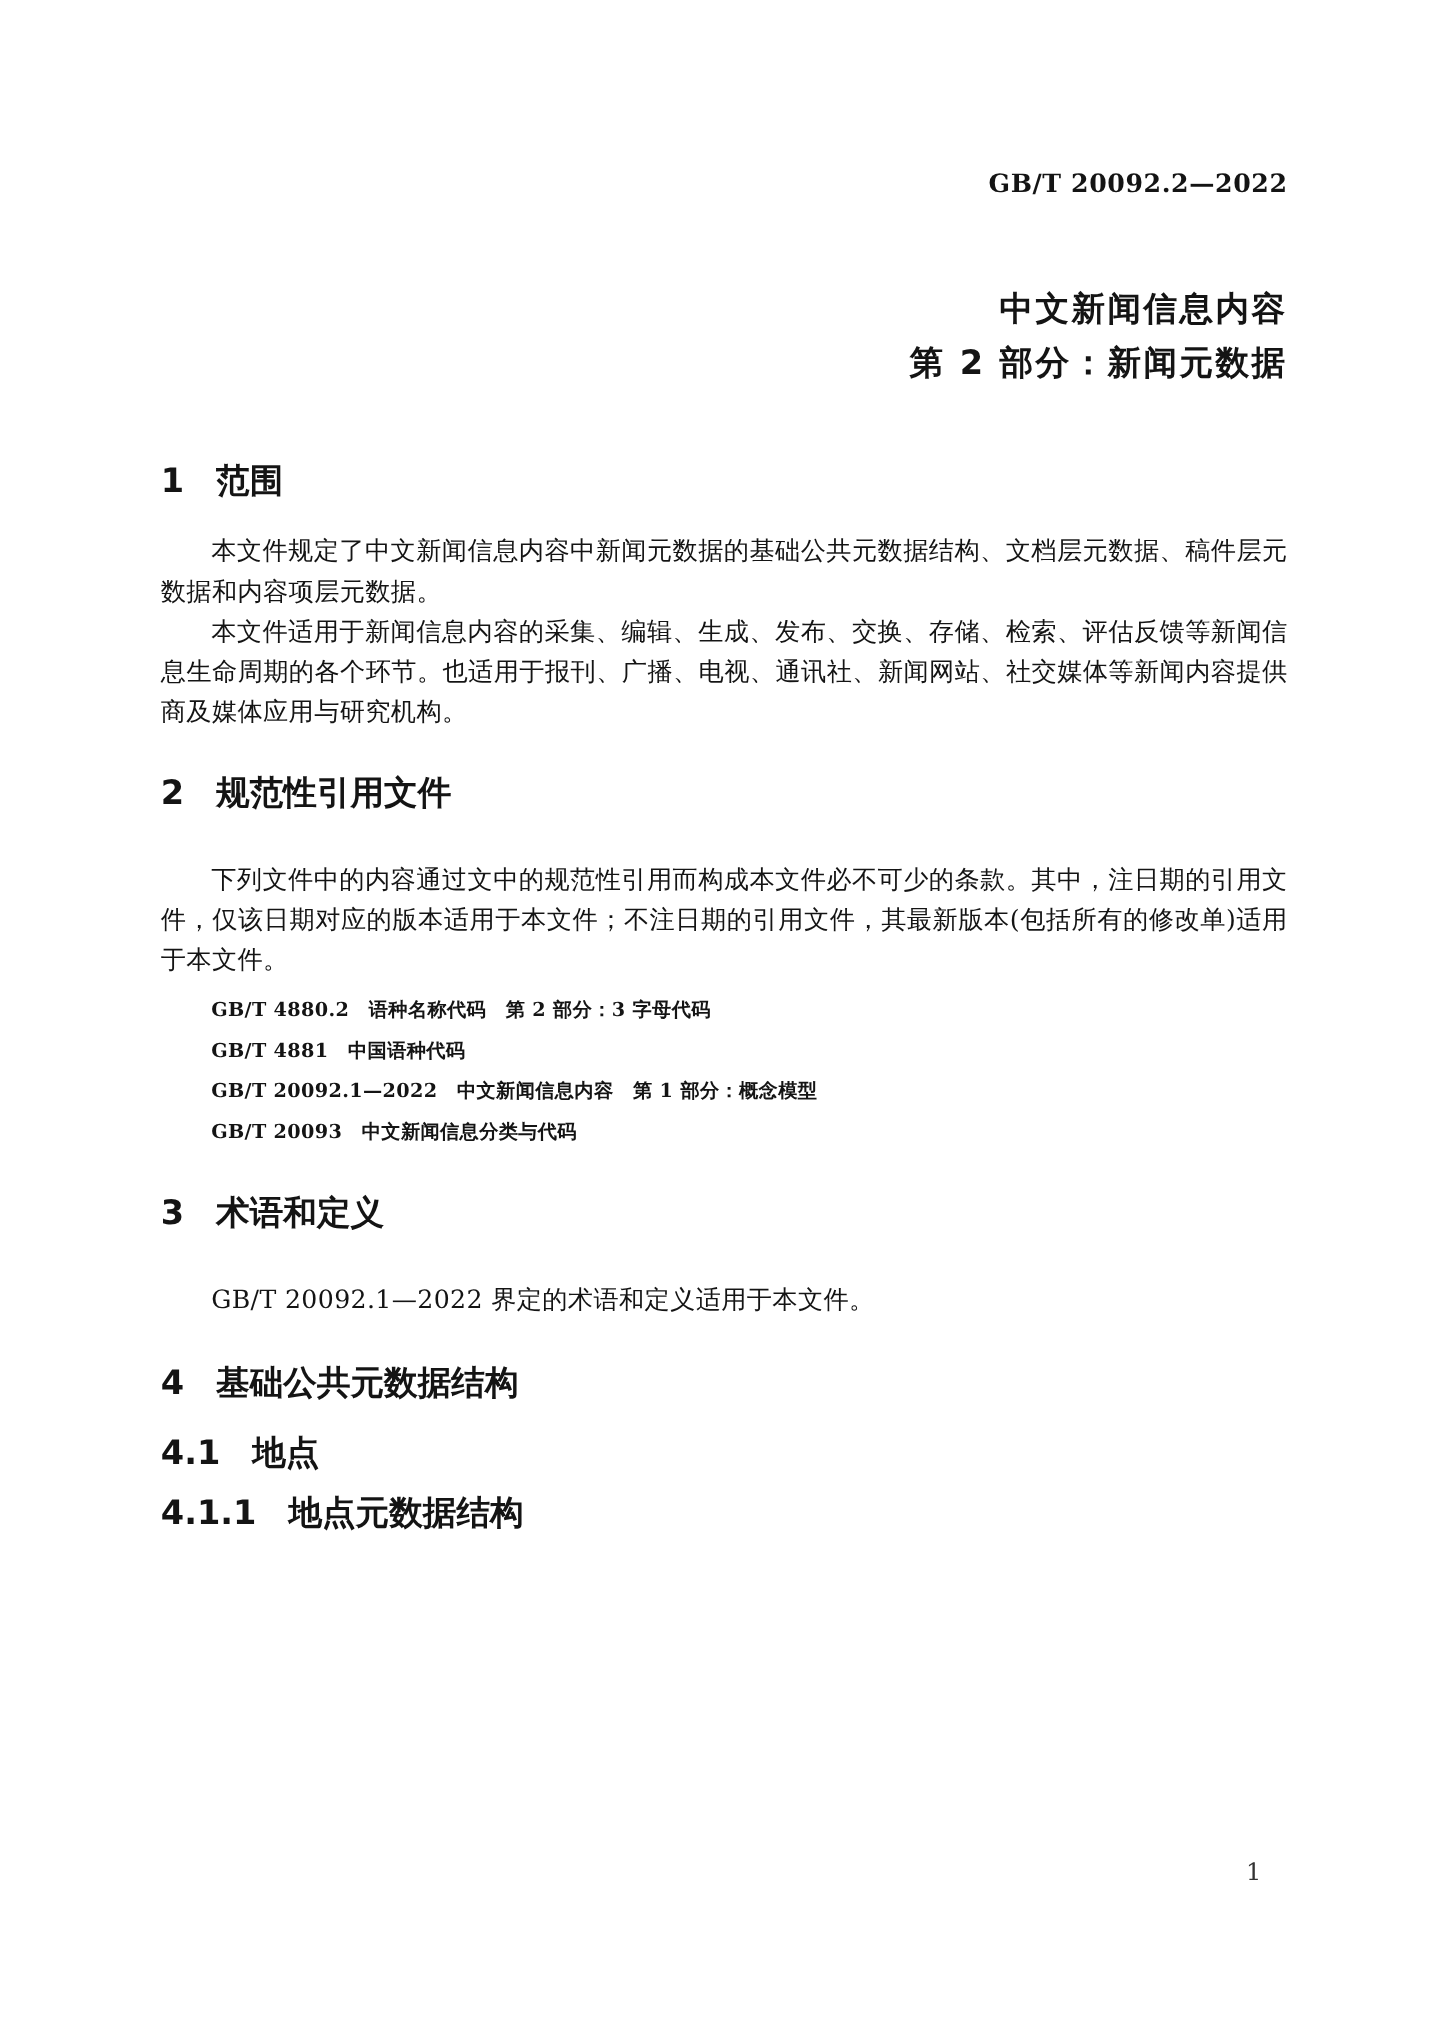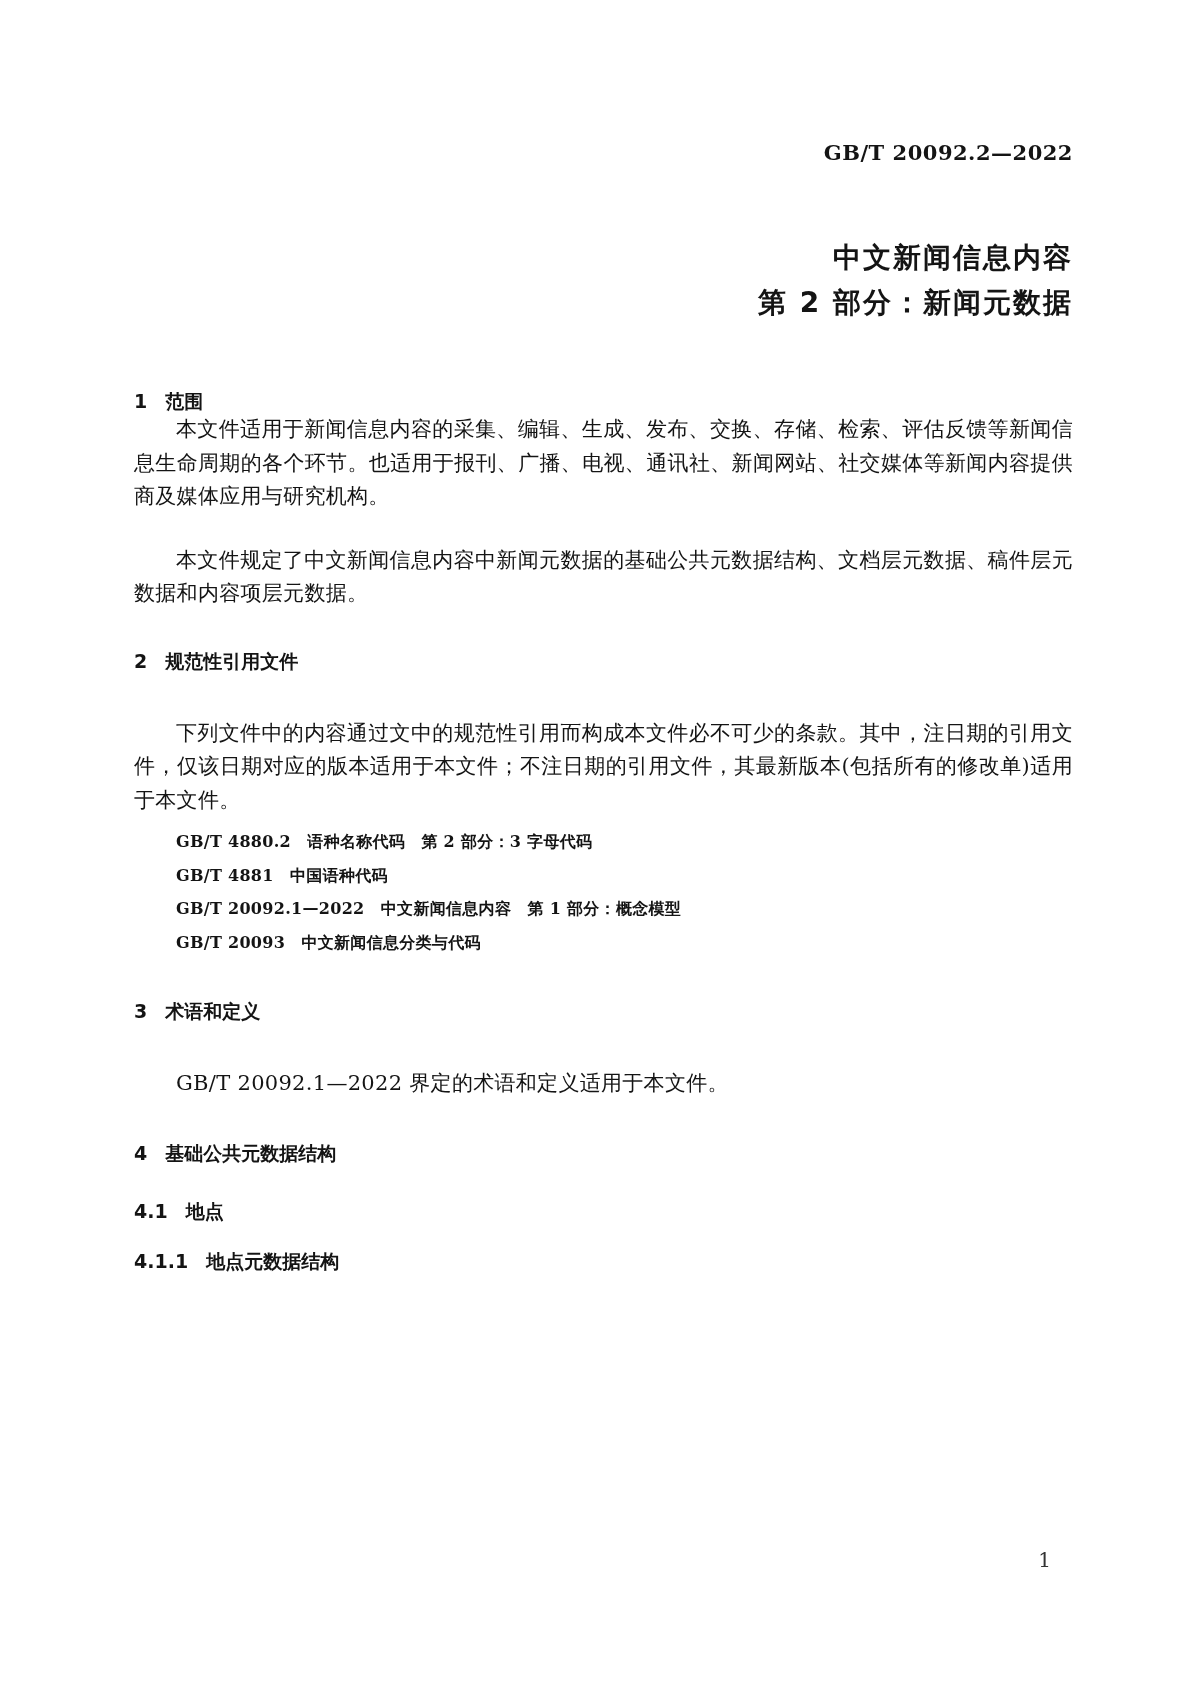--- a/index.html
+++ b/index.html
@@ -27,21 +27,21 @@
     text-align: right;
     font-family: "DejaVu Sans", "Liberation Sans", sans-serif;
     font-weight: bold;
     font-size: 28px;
     line-height: 45px;
     letter-spacing: 2px;
   }
   .clause-heading {
     font-family: "DejaVu Sans", "Liberation Sans", sans-serif;
     font-weight: bold;
-    font-size: 19px;
+    font-size: 28px;
     line-height: 24px;
     margin: 0;
   }
   .clause-heading .h-num {
     display: inline-block;
     margin-right: 0.95em;
   }
   #h-clause1 { margin-top: 64px; }
   #h-clause2 { margin-top: 38px; }
   #h-clause3 { margin-top: 40px; }
@@ -84,22 +84,22 @@
   <div class="doc-header">GB/T 20092.2—2022</div>
 
   <div class="doc-title">
     <div>中文新闻信息内容</div>
     <div>第 2 部分：新闻元数据</div>
   </div>
 
   <h2 class="clause-heading" id="h-clause1">
     <span class="h-num">1</span><span>范围</span>
   </h2>
+  <p class="body-p mt-30">本文件规定了中文新闻信息内容中新闻元数据的基础公共元数据结构、文档层元数据、稿件层元数据和内容项层元数据。</p>
   <p class="body-p">本文件适用于新闻信息内容的采集、编辑、生成、发布、交换、存储、检索、评估反馈等新闻信息生命周期的各个环节。也适用于报刊、广播、电视、通讯社、新闻网站、社交媒体等新闻内容提供商及媒体应用与研究机构。</p>
-  <p class="body-p mt-30">本文件规定了中文新闻信息内容中新闻元数据的基础公共元数据结构、文档层元数据、稿件层元数据和内容项层元数据。</p>
 
   <h2 class="clause-heading" id="h-clause2">
     <span class="h-num">2</span><span>规范性引用文件</span>
   </h2>
   <p class="body-p mt-32">下列文件中的内容通过文中的规范性引用而构成本文件必不可少的条款。其中，注日期的引用文件，仅该日期对应的版本适用于本文件；不注日期的引用文件，其最新版本(包括所有的修改单)适用于本文件。</p>
   <div class="ref-list">
     <div class="ref-line">GB/T 4880.2　语种名称代码　第 2 部分：3 字母代码</div>
     <div class="ref-line">GB/T 4881　中国语种代码</div>
     <div class="ref-line">GB/T 20092.1—2022　中文新闻信息内容　第 1 部分：概念模型</div>
     <div class="ref-line">GB/T 20093　中文新闻信息分类与代码</div>

